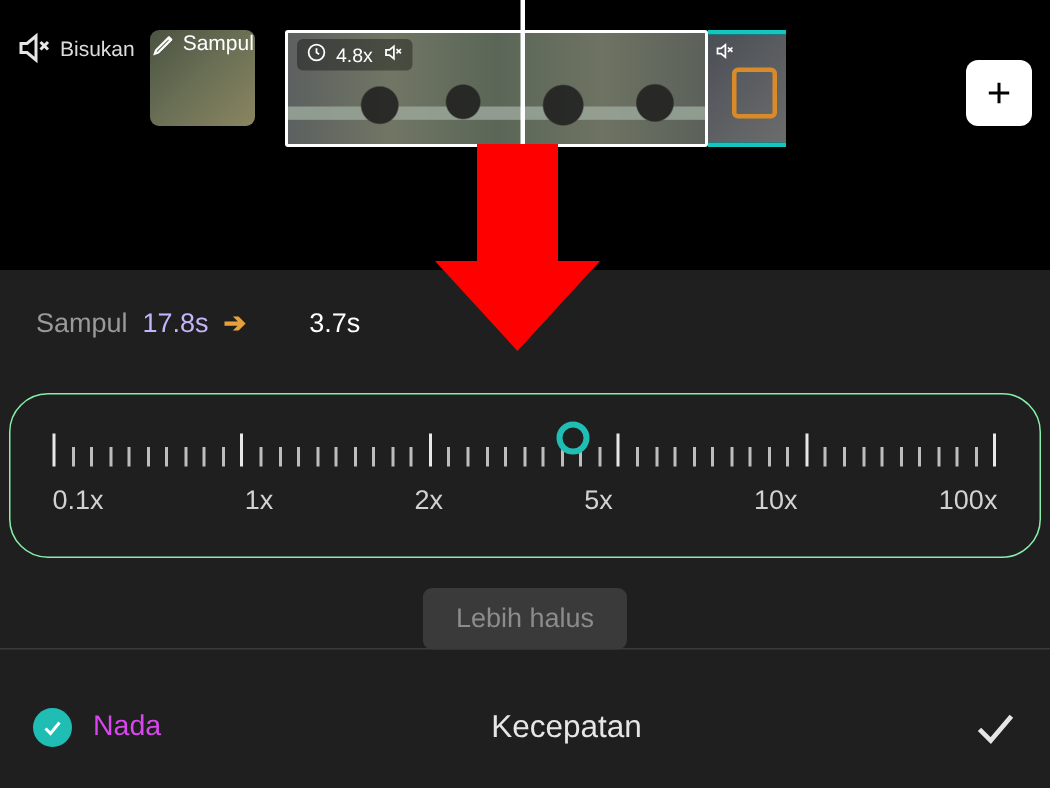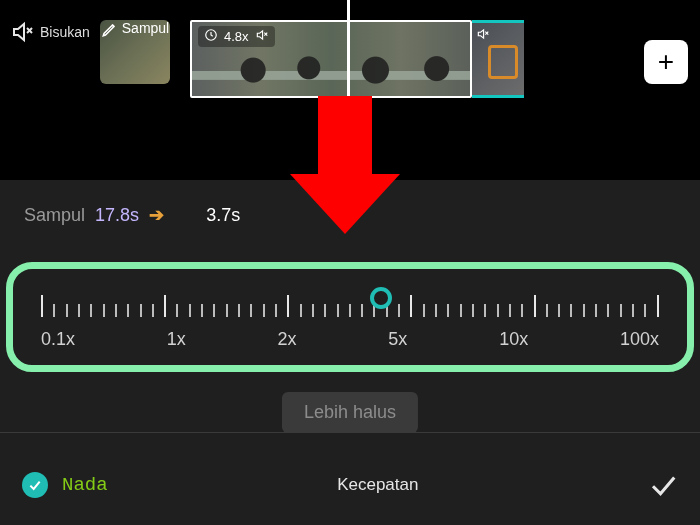--- a/index.html
+++ b/index.html
@@ -163,21 +163,21 @@
     }
     .dur-label { color: #9a9a9a; }
     .dur-old { color: #c4b5fd; }
     .dur-arrow { color: #e8a13a; font-weight:bold;}
     .dur-new { color: #fff; margin-left: 32px; }
     .slider-box {
       position: absolute;
       top: 262px;
       left: 6px;
       right: 6px;
-      border: 7px solid #86efac;
+      border: 1px solid #86efac;
       border-radius: 26px;
       height: 110px;
       padding: 14px 28px 0 28px;
     }
     .ticks {
       position: relative;
       height: 34px;
       display:flex;
       justify-content:space-between;
       align-items:flex-end;
@@ -241,22 +241,22 @@
     .check-circle {
       width: 26px;
       height: 26px;
       border-radius: 50%;
       background: #1fbdb4;
       display: flex;
       align-items: center;
       justify-content: center;
       color:#fff;
     }
-    .pitch-label { font-size: 19px; color: #84cc16; font-family: Liberation Mono, monospace;}
-    .title { font-size: 17px; color:#e6e6e6;}
+    .pitch-label { font-size: 19px; color: #d946ef;}
+    .title { font-size: 21px; color:#e6e6e6;}
     .confirm {
       width: 30px; height: 30px;
       color: #e6e6e6;
     }
   </style>
 </head>
 <body>
 
 <div class="playhead"></div>
 

